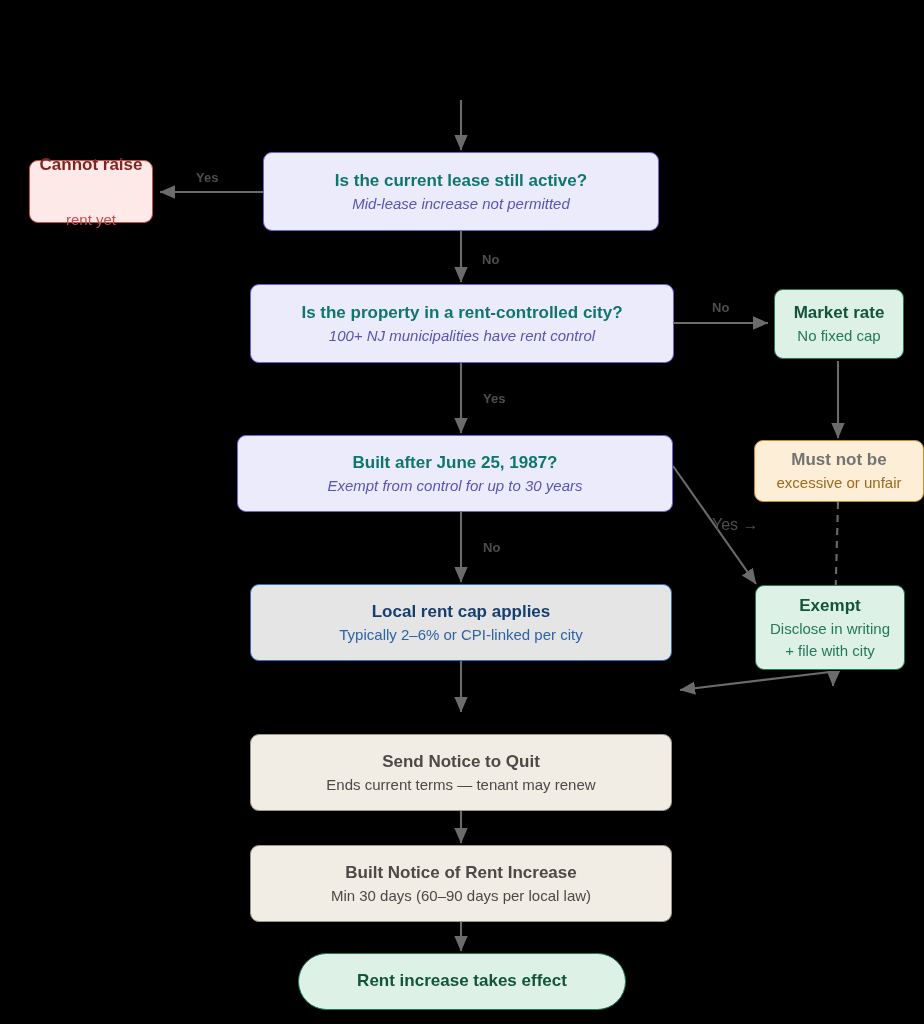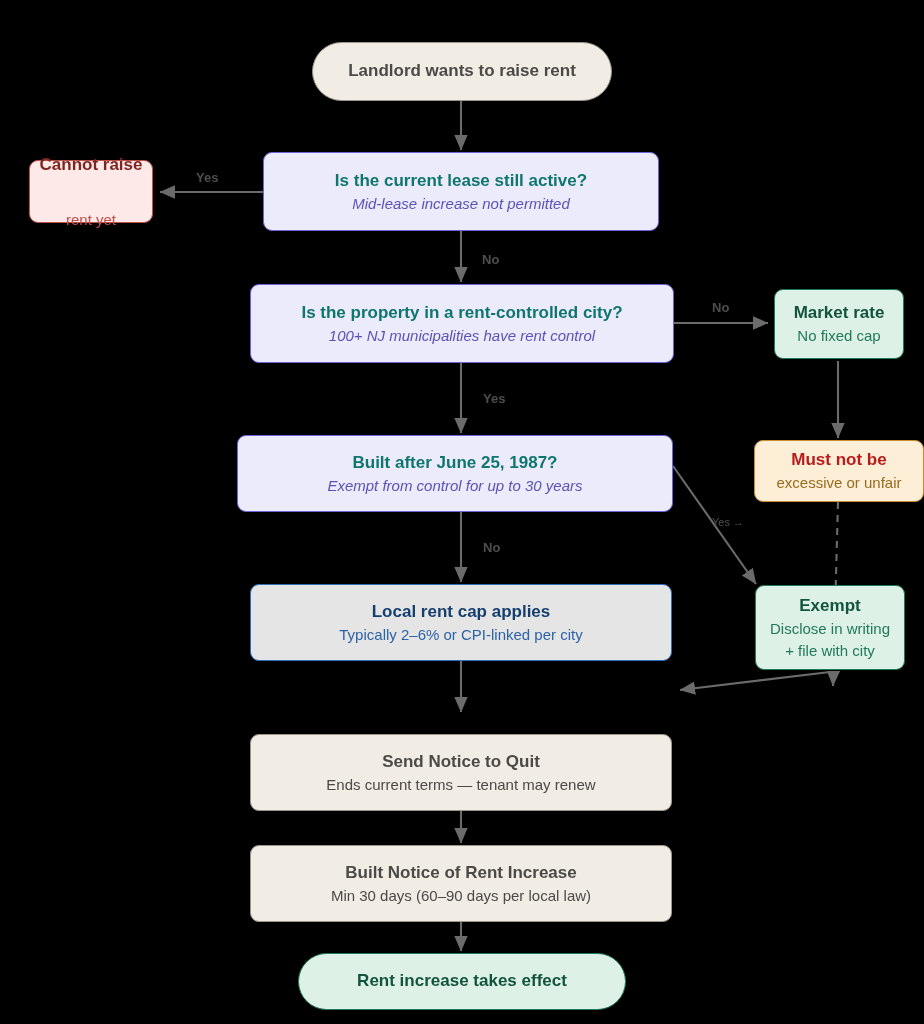--- a/index.html
+++ b/index.html
@@ -87,34 +87,34 @@
     background: #e5e5e5;
     border-color: #2f6fba;
   }
   .n-blue .t1 { color: #153f6e; }
   .n-blue .t2 { color: #2d63a6; }
 
   .n-orange {
     background: #fceed7;
     border-color: #c98b2c;
   }
-  .n-orange .t1 { color: #b91c1c; }
+  .n-orange .t1 { color: #737373; }
   .n-orange .t2 { color: #9a6b20; }
 
   .edge-label {
     position: absolute;
     font-size: 13px;
     font-weight: bold;
     color: #4e4e4e;
     white-space: nowrap;
     line-height: 1;
   }
   .edge-label.thin {
     font-weight: normal;
-    font-size: 11px;
+    font-size: 16px;
   }
 </style>
 </head>
 <body>
 
 <div id="canvas">
 
   <svg id="edges" viewBox="0 0 924 1024">
     <defs>
       <marker id="ah" markerWidth="9" markerHeight="9" refX="7.2" refY="3.2" orient="auto" markerUnits="strokeWidth">
@@ -150,23 +150,20 @@
       <path d="M461,792 L461,843" marker-end="url(#ah)"></path>
 
       <path d="M461,921 L461,951" marker-end="url(#ah)"></path>
     </g>
 
     <g stroke="#6b6b6b" stroke-width="2.1" fill="none" stroke-dasharray="7,6">
       <path d="M838,502 L833,686" marker-end="url(#ahs)"></path>
     </g>
   </svg>
 
-  <div class="node n-stadium n-cream" style="left:312px; top:42px; width:300px; height:59px;">
-    <span class="t1">Landlord wants to raise rent</span>
-  </div>
 
   <div class="node n-lav" style="left:263px; top:152px; width:396px; height:79px;">
     <span class="t1">Is the current lease still active?</span>
     <span class="t2">Mid-lease increase not permitted</span>
   </div>
 
   <div class="node n-red" style="left:29px; top:160px; width:124px; height:63px;">
     <span class="t1">Cannot raise</span>
     <span class="t2">rent yet</span>
   </div>

